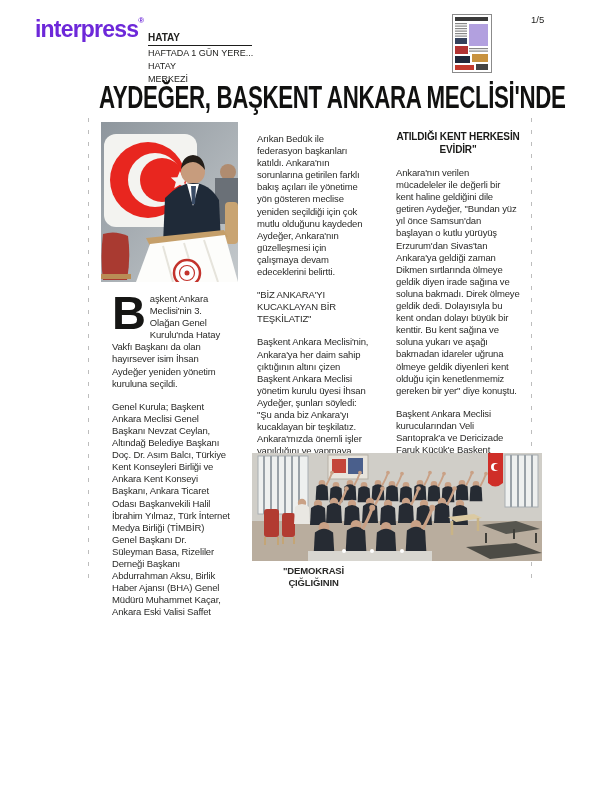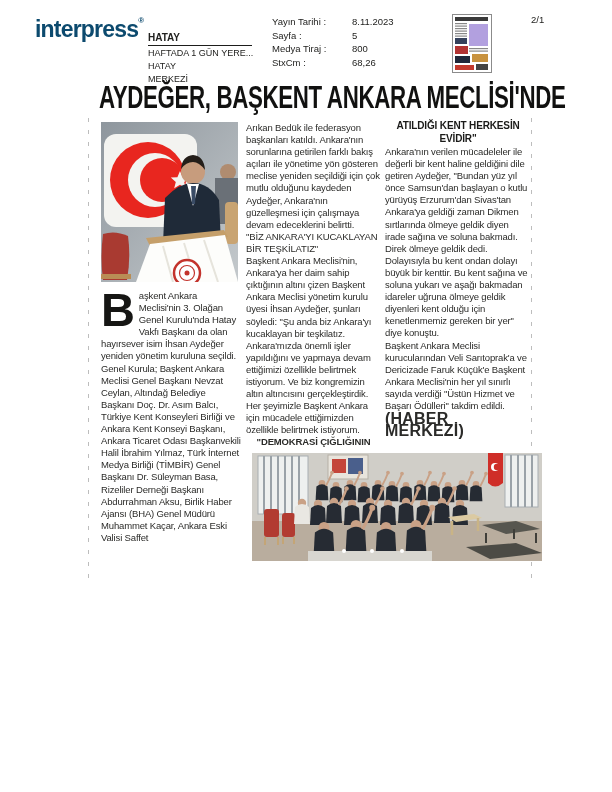--- a/index.html
+++ b/index.html
@@ -1,20 +1,20 @@
 <!DOCTYPE html>
 <html><head>
 <meta charset="utf-8">
 <style>
   html,body{margin:0;padding:0;background:#ffffff;}
   body{font-family:"Liberation Sans", sans-serif;color:#1d1d1b;}
   .page{position:relative;width:612px;height:792px;background:#ffffff;overflow:hidden;margin:0 auto;}
 
   
-  .logo{position:absolute;left:35px;top:16px;font-size:23px;font-weight:bold;color:#0c4a6e;letter-spacing:-0.8px;}
+  .logo{position:absolute;left:35px;top:16px;font-size:23px;font-weight:bold;color:#6d28d9;letter-spacing:-0.8px;}
   .logo sup{font-size:8px;vertical-align:14px;letter-spacing:0;}
   .pubinfo{position:absolute;left:148px;top:31px;font-size:9px;line-height:13px;color:#222220;}
   .pubname{font-weight:bold;font-size:10px;display:inline-block;width:104px;border-bottom:1.6px solid #1d1d1b;padding-bottom:1px;margin-bottom:1px;}
   .meta{position:absolute;left:272px;top:15px;font-size:9.5px;line-height:13.5px;}
   .mrow{display:flex;}
   .mlabel{width:80px;}
   .mvalue{}
   .thumb{position:absolute;left:452px;top:14px;width:40px;height:59px;margin:0;}
   .pagecount{position:absolute;left:531px;top:14px;font-size:9.5px;}
 
@@ -27,21 +27,21 @@
   .dash{position:absolute;top:118px;height:462px;width:1px;
     background:repeating-linear-gradient(to bottom,#bdbdbd 0 4px,transparent 4px 12px);}
   .dash-left{left:88px;}
   .dash-right{left:531px;}
 
   
   .col{position:absolute;top:122px;font-size:9.5px;line-height:12.1px;letter-spacing:-0.15px;color:#2b2b29;}
   .col1{left:101px;width:140px;}
   .col2{left:246px;width:135px;}
   .col3{left:385px;top:119px;width:146px;}
-  .col p{margin:0;}
+  .col p{margin:11px;}
   figure{margin:0;padding:0;}
   .photo1{width:137px;height:160px;margin-bottom:8px;}
   .dropcap{float:left;font-size:47px;line-height:37px;font-weight:bold;color:#161614;margin:1px 4px 0 0;}
   .subcaps{text-transform:none;}
   .b{font-weight:bold;}
   .ctr{text-align:center;}
   .head3{font-size:10px;line-height:13px;margin-bottom:1px !important;color:#1a1a18;}
   .byline{font-size:16px;letter-spacing:0.2px;margin-top:1px !important;}
 
   
@@ -56,38 +56,20 @@
     <span>interpress</span><sup>®</sup>
   </div>
 
   <div class="pubinfo">
     <div class="pubname">HATAY</div>
     <div>HAFTADA 1 GÜN YERE...</div>
     <div>HATAY</div>
     <div>MERKEZİ</div>
   </div>
 
-  <div class="meta">
-    <div class="mrow">
-      <span class="mlabel">Yayın Tarihi :</span>
-      <span class="mvalue">8.11.2023</span>
-    </div>
-    <div class="mrow">
-      <span class="mlabel">Sayfa :</span>
-      <span class="mvalue">5</span>
-    </div>
-    <div class="mrow">
-      <span class="mlabel">Medya Tiraj :</span>
-      <span class="mvalue">800</span>
-    </div>
-    <div class="mrow">
-      <span class="mlabel">StxCm :</span>
-      <span class="mvalue">68,26</span>
-    </div>
-  </div>
 
   <figure class="thumb">
     <svg width="40" height="59" viewBox="0 0 40 59">
       <rect x="0.5" y="0.5" width="39" height="58" fill="#ffffff" stroke="#8b8b8b"></rect>
       <rect x="3" y="3" width="33" height="4" fill="#3a3a3a"></rect>
       <rect x="3" y="9" width="12" height="1.2" fill="#888"></rect>
         <rect x="3" y="11.5" width="12" height="1.2" fill="#888"></rect>
       <rect x="3" y="14" width="12" height="1.2" fill="#888"></rect>
         <rect x="3" y="16.5" width="12" height="1.2" fill="#888"></rect>
       <rect x="3" y="19" width="12" height="1.2" fill="#888"></rect>
@@ -97,21 +79,21 @@
       <rect x="3" y="32" width="13" height="8" fill="#b23333"></rect>
       <rect x="17" y="34" width="19" height="1.2" fill="#888"></rect>
         <rect x="17" y="36.5" width="19" height="1.2" fill="#888"></rect>
       <rect x="3" y="42" width="15" height="7" fill="#20283a"></rect>
       <rect x="20" y="40" width="16" height="8" fill="#c8923f"></rect>
       <rect x="3" y="51" width="19" height="5" fill="#c33a2e"></rect>
       <rect x="24" y="50" width="12" height="6" fill="#444"></rect>
     </svg>
   </figure>
 
-  <div class="pagecount">2/1</div>
+  <div class="pagecount">1/5</div>
 
   <h1 class="headline">AYDEĞER, BAŞKENT ANKARA MECLİSİ'NDE</h1>
 
   <div class="dash dash-left"></div>
   <div class="dash dash-right"></div>
 
   <div class="col col1">
     <figure class="photo1">
       <svg width="137" height="160" viewBox="0 0 137 160" preserveAspectRatio="none">
         <defs>

